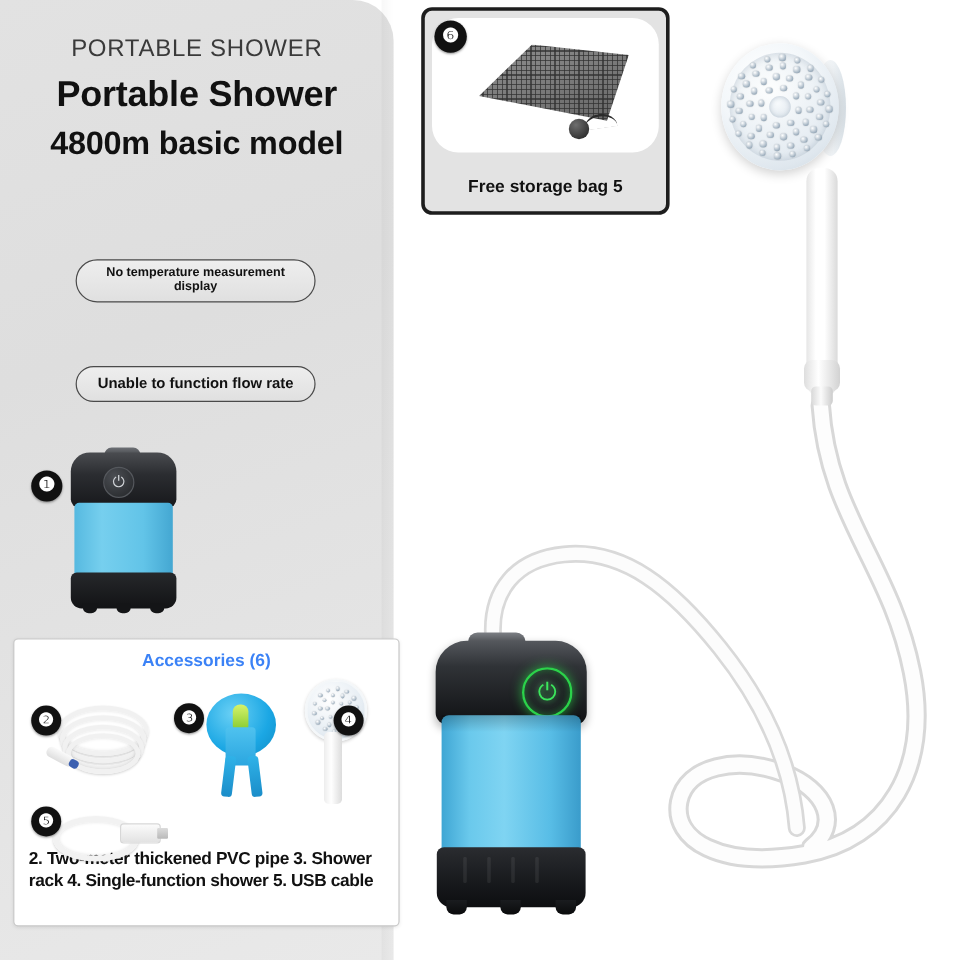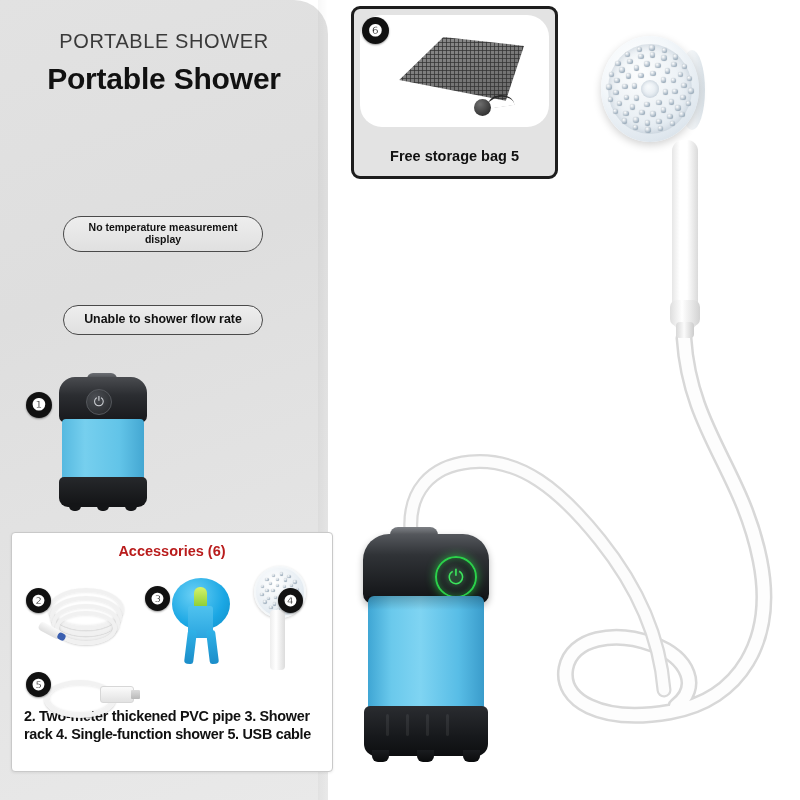--- a/index.html
+++ b/index.html
@@ -94,21 +94,21 @@
   }
 
   
   .acc-box{
     position:absolute;left:11px;top:532px;width:320px;height:238px;
     background:#ffffff;border:1.6px solid #c9c9c9;border-radius:4px;
     box-shadow:0 1px 3px rgba(0,0,0,.08);
   }
   .acc-title{
     position:absolute;left:0;top:10px;width:320px;text-align:center;
-    font-size:14.5px;font-weight:bold;color:#b91c1c;
+    font-size:14.5px;font-weight:bold;color:#3b82f6;
   }
   .acc-caption{
     position:absolute;left:12px;top:175px;width:298px;
     font-size:14.4px;font-weight:bold;color:#111;line-height:1.24;letter-spacing:-.3px;
   }
 
   
   .coil{position:absolute;left:44px;top:586px;width:76px;height:58px;}
   .coil i{
     position:absolute;border:4px solid #f1f1f1;border-radius:50%;
@@ -292,26 +292,27 @@
 </style>
 </head>
 <body>
 
 <div id="stage">
 
   <div class="gray-panel"></div>
 
   <div class="eyebrow">PORTABLE SHOWER</div>
   <div class="title1">Portable Shower</div>
+  <div class="title2">4800m basic model</div>
 
   <div class="pill pill-0">
     <span>No temperature measurement display</span>
   </div>
   <div class="pill pill-2">
-    <span>Unable to shower flow rate</span>
+    <span>Unable to function flow rate</span>
   </div>
 
   <div class="badge" style="left:26px;top:392px;width:26px;height:26px;font-size:16px;">❶</div>
 
   <div class="host-wrap">
     <div class="host-nozzle"></div>
     <div class="host-top">
       <div class="host-pwr">⏻</div>
     </div>
     <div class="host-body"></div>

